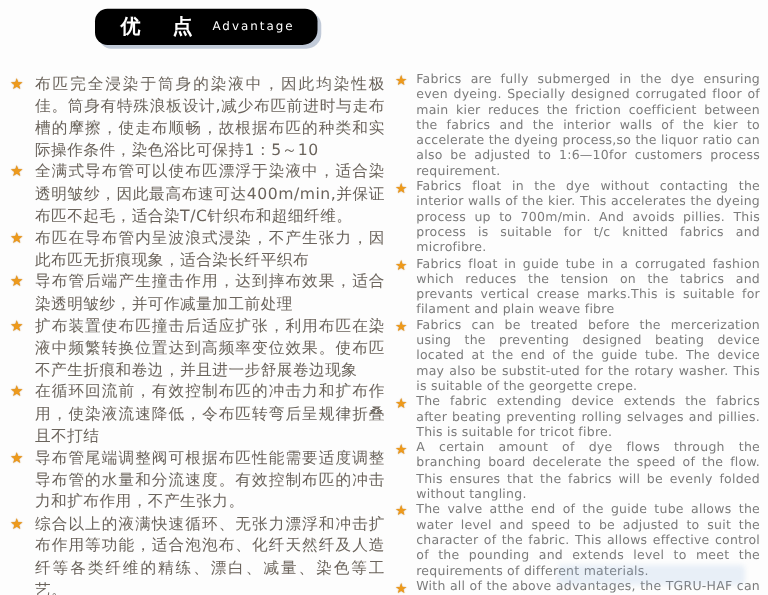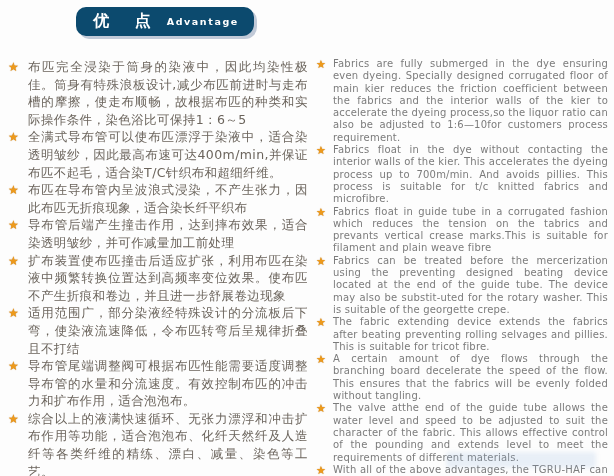--- a/index.html
+++ b/index.html
@@ -19,40 +19,40 @@
     height: 476px;
     position: relative;
   }
   
   .header-ribbon {
     position: absolute;
     left: 76px;
     top: 7px;
     width: 178px;
     height: 29px;
-    background: #0c4a6e;
+    background: #000000;
     border-radius: 10px 10px 12px 10px;
     box-shadow: 3px 3px 0 rgba(120,140,170,0.45);
     display: flex;
     align-items: center;
     justify-content: center;
     gap: 6px;
   }
   .header-title-cn {
     color: #ffffff;
     font-size: 16px;
     font-weight: bold;
     letter-spacing: 10px;
     white-space: nowrap;
     text-indent: 6px;
   }
   .header-title-en {
     color: #ffffff;
     font-size: 9.5px;
-    font-weight: bold;
+    font-weight: normal;
     letter-spacing: 1.6px;
     white-space: nowrap;
     padding-right: 4px;
   }
   
   .content {
     position: absolute;
     left: 8px;
     top: 58px;
     width: 600px;
@@ -122,21 +122,21 @@
     <span class="header-title-cn">优 点</span>
     <span class="header-title-en">Advantage</span>
   </div>
 
   <div class="content">
 
     <div class="col col-cn">
 
         <div class="bullet-item">
           <span class="star">★</span>
-          <span class="bullet-text">布匹完全浸染于筒身的染液中，因此均染性极佳。筒身有特殊浪板设计,减少布匹前进时与走布槽的摩擦，使走布顺畅，故根据布匹的种类和实际操作条件，染色浴比可保持1：6～5</span>
+          <span class="bullet-text">布匹完全浸染于筒身的染液中，因此均染性极佳。筒身有特殊浪板设计,减少布匹前进时与走布槽的摩擦，使走布顺畅，故根据布匹的种类和实际操作条件，染色浴比可保持1：5～10</span>
         </div>
 
         <div class="bullet-item">
           <span class="star">★</span>
           <span class="bullet-text">全满式导布管可以使布匹漂浮于染液中，适合染透明皱纱，因此最高布速可达400m/min,并保证布匹不起毛，适合染T/C针织布和超细纤维。</span>
         </div>
 
         <div class="bullet-item">
           <span class="star">★</span>
           <span class="bullet-text">布匹在导布管内呈波浪式浸染，不产生张力，因此布匹无折痕现象，适合染长纤平织布</span>
@@ -147,26 +147,26 @@
           <span class="bullet-text">导布管后端产生撞击作用，达到摔布效果，适合染透明皱纱，并可作减量加工前处理</span>
         </div>
 
         <div class="bullet-item">
           <span class="star">★</span>
           <span class="bullet-text">扩布装置使布匹撞击后适应扩张，利用布匹在染液中频繁转换位置达到高频率变位效果。使布匹不产生折痕和卷边，并且进一步舒展卷边现象</span>
         </div>
 
         <div class="bullet-item">
           <span class="star">★</span>
-          <span class="bullet-text">适用范围广，部分染液经特殊设计的分流板后下弯，使染液流速降低，令布匹转弯后呈规律折叠且不打结</span>
-        </div>
-
-        <div class="bullet-item">
-          <span class="star">★</span>
-          <span class="bullet-text">导布管尾端调整阀可根据布匹性能需要适度调整导布管的水量和分流速度。有效控制布匹的冲击力和扩布作用，适合泡泡布。</span>
+          <span class="bullet-text">在循环回流前，有效控制布匹的冲击力和扩布作用，使染液流速降低，令布匹转弯后呈规律折叠且不打结</span>
+        </div>
+
+        <div class="bullet-item">
+          <span class="star">★</span>
+          <span class="bullet-text">导布管尾端调整阀可根据布匹性能需要适度调整导布管的水量和分流速度。有效控制布匹的冲击力和扩布作用，不产生张力。</span>
         </div>
 
         <div class="bullet-item">
           <span class="star">★</span>
           <span class="bullet-text">综合以上的液满快速循环、无张力漂浮和冲击扩布作用等功能，适合泡泡布、化纤天然纤及人造纤等各类纤维的精练、漂白、减量、染色等工艺。</span>
         </div>
       </div>
 
     <div class="col col-en">
 

